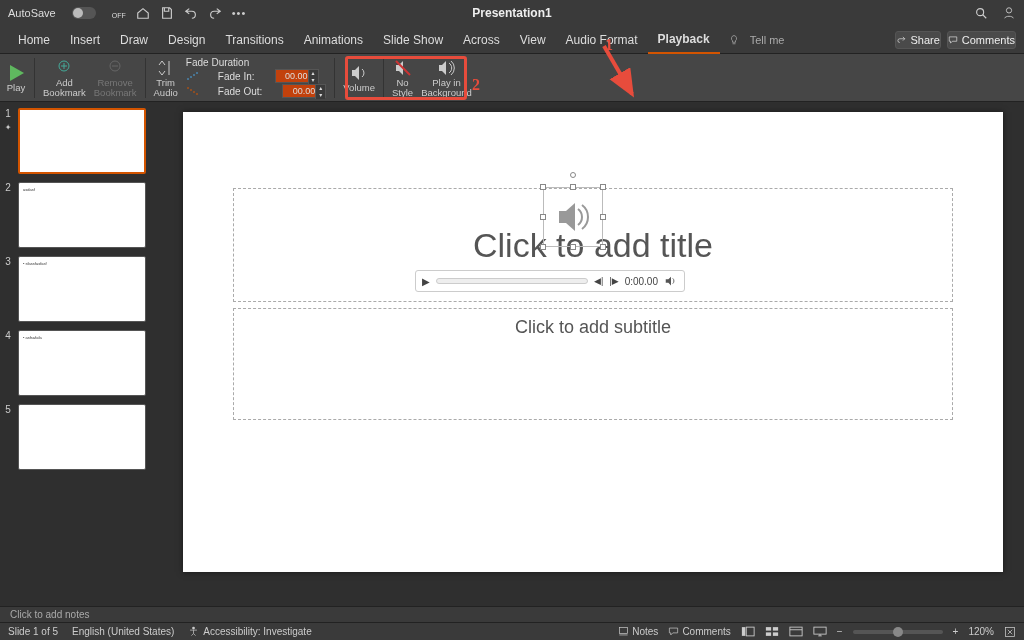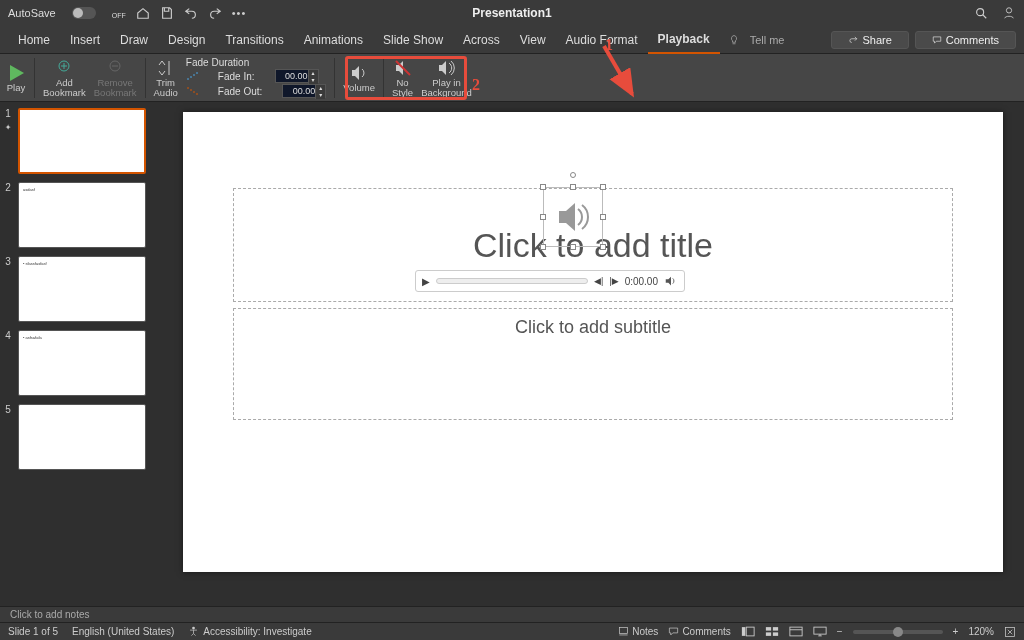--- a/index.html
+++ b/index.html
@@ -10,29 +10,29 @@
   .titlebar .right { margin-left:auto; display:flex; gap:14px; }
   .autosave { display:flex; align-items:flex-end; gap:16px; }
   .toggle { width:24px; height:12px; background:#555; border-radius:6px; position:relative; }
   .toggle::after { content:""; position:absolute; width:10px; height:10px; background:#bbb; border-radius:50%; top:1px; left:1px; }
   .tb-icon { width:14px; height:14px; display:inline-block; }
   .tabbar { height:28px; background:#3a3a3a; display:flex; align-items:center; padding:0 8px; font-size:12px; border-bottom:1px solid #222; }
   .tabbar .tab { padding:0 10px; height:28px; display:flex; align-items:center; color:#ddd; cursor:pointer; }
   .tabbar .tab.active { font-weight:600; border-bottom:2px solid #d35400; }
   .tabbar .tellme { display:flex; align-items:center; gap:10px; margin-left:8px; font-size:11px; color:#aaa; }
   .tabbar .right { margin-left:auto; display:flex; gap:6px; }
-  .pillbtn { background:#4a4a4a; border:1px solid #555; border-radius:3px; padding:2px 16px; font-size:11px; color:#eee; display:flex; align-items:center; gap:4px; cursor:pointer;justify-content:flex-end; }
+  .pillbtn { background:#4a4a4a; border:1px solid #555; border-radius:3px; padding:2px 0; font-size:11px; color:#eee; display:flex; align-items:center; gap:4px; cursor:pointer;justify-content:flex-end; }
   .ribbon { height:48px; background:#464646; display:flex; align-items:center; padding:2px 6px; gap:8px; font-size:10px; border-bottom:1px solid #222; position:relative; }
   .rgrp { display:flex; flex-direction:column; align-items:center; justify-content:center; height:100%; gap:0; color:#ccc; }
   .rgrp .bigicon { width:20px; height:20px; }
   .rgrp .lbl { font-size:9.5px; text-align:center; line-height:1; }
   .vsep { width:1px; height:40px; background:#333; }
   .fadegrp { display:flex; flex-direction:column; gap:1px; font-size:10px; }
   .faderow { display:flex; align-items:center; gap:20px; height:14px; }
-  .spin { width:44px; height:14px; background:#0f172a; border:1px solid #555; font-size:9px; color:#ddd; text-align:right; padding-right:10px; position:relative; display:flex; align-items:center; justify-content:flex-end; }
+  .spin { width:44px; height:14px; background:#c2410c; border:1px solid #555; font-size:9px; color:#ddd; text-align:right; padding-right:10px; position:relative; display:flex; align-items:center; justify-content:flex-end; }
   .spin::after { content:"▴\A▾"; white-space:pre; position:absolute; right:0; top:0; font-size:6px; line-height:7px; width:9px; text-align:center; background:#3a3a3a; border-left:1px solid #555; }
   .optgrp { display:flex; flex-direction:column; gap:2px; font-size:10px; }
   .optrow { display:flex; align-items:center; gap:4px; height:13px; }
   .chk { width:10px; height:10px; border:1px solid #777; background:#333; }
   .startrow { display:flex; align-items:center; gap:4px; height:16px; }
   .startsel { height:15px; background:#333; border:1px solid #888; padding:0 10px 0 4px; font-size:9.5px; display:flex; align-items:center; position:relative; width:86px; }
   .startsel::after { content:"⌄"; position:absolute; right:2px; top:0; font-size:10px; }
   .redbox { position:absolute; border:3px solid #e74c3c; border-radius:3px; pointer-events:none; z-index:50; }
   .redarrow { position:absolute; z-index:51; pointer-events:none; }
   .annot { position:absolute; color:#e74c3c; font-weight:700; font-size:16px; z-index:52; font-family:"Comic Sans MS", cursive; }

